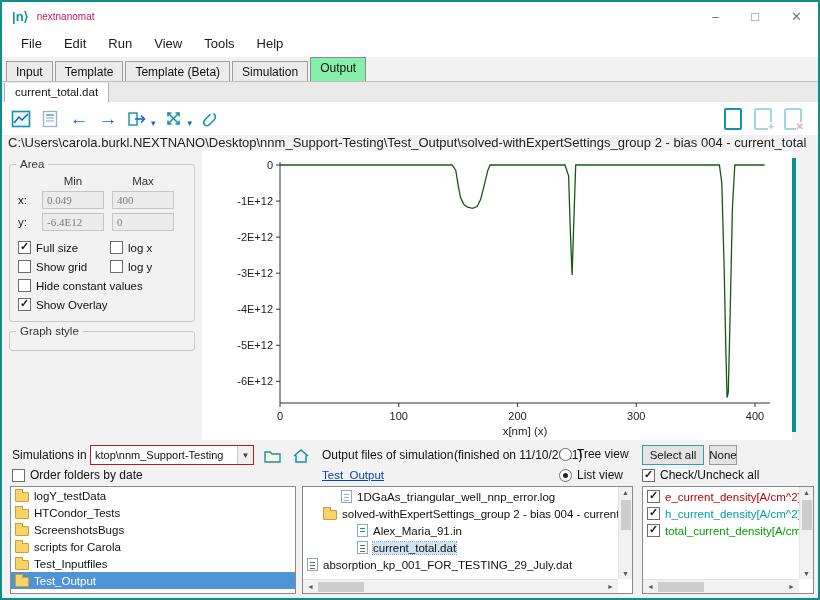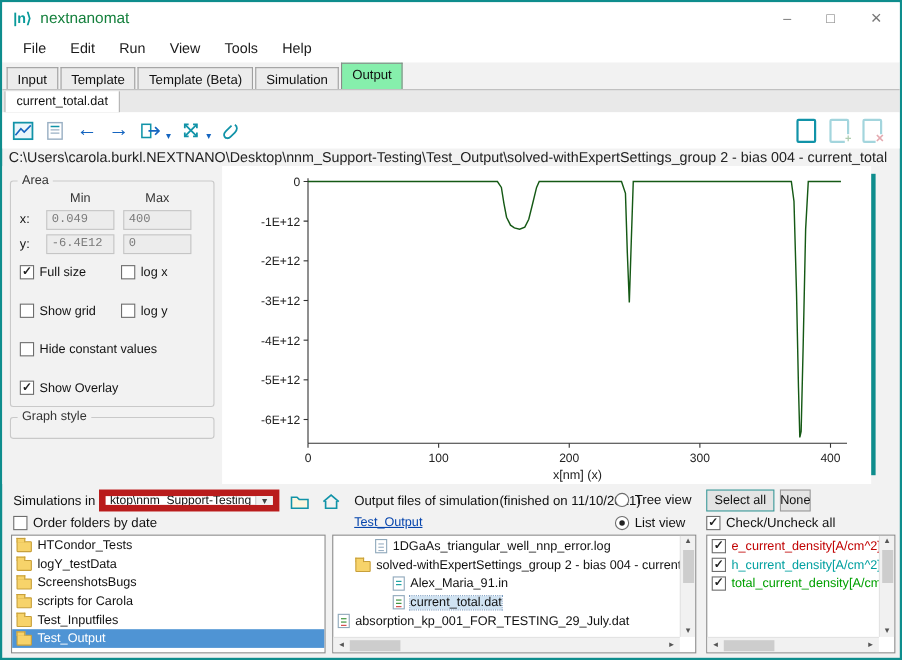--- a/index.html
+++ b/index.html
@@ -2,21 +2,21 @@
 <html><head>
 <meta charset="utf-8">
 <style>
   *{box-sizing:border-box;margin:0;padding:0}
   html,body{background:#fff}
   .window{position:relative;width:820px;height:600px;background:#f2f2f2;border:2px solid #0e8d8d;
     font-family:"Liberation Sans",sans-serif;color:#111;overflow:hidden}
   
   .titlebar{position:absolute;left:0;top:0;right:0;height:28px;background:#fff;display:flex;align-items:center;padding:0 10px;gap:8px}
   .logo{color:#0a9a9a;font-weight:bold;font-size:13px}
-  .title{font-size:14px;color:#15803d}
+  .title{font-size:10px;color:#be185d}
   .wincontrols{margin-left:auto;display:flex;gap:32px;color:#777;font-size:13px;padding-right:6px}
   .wincontrols span{cursor:default}
   
   .menubar{position:absolute;left:0;top:28px;right:0;height:27px;background:#fff;display:flex;align-items:center;padding-left:8px}
   .menu-item{font-size:13px;padding:4px 11px;color:#1a1a1a}
   
   .tabstrip{position:absolute;left:0;top:55px;right:0;height:24px;background:#f2f2f2;display:flex;align-items:flex-end;padding-left:4px}
   .tab{font-size:12px;padding:3px 9px;border:1px solid #9f9f9f;border-bottom:none;background:#ececec;margin-right:2px;height:20px;white-space:nowrap}
   .tab.active{background:#86efac;height:24px;border-color:#8a8a8a}
   .doctabrow{position:absolute;left:0;top:79px;right:0;height:21px;background:#e9e9e9;border-top:1px solid #bdbdbd}
@@ -32,35 +32,35 @@
   .badge{position:absolute;right:-4px;bottom:-4px;font-size:10px;font-weight:bold;color:#2e7d32;background:#fff;line-height:1}
   .badge.x{color:#b23}
   
   .pathline{position:absolute;left:0;top:133px;right:0;height:16px;font-size:13px;color:#222;padding-left:6px;display:flex;gap:16px;white-space:nowrap;overflow:hidden}
   
   .sidepanel{position:absolute;left:0;top:149px;width:200px;height:289px;background:#f2f2f2;padding:4px 7px}
   .groupbox{border:1px solid #c9c9c9;border-radius:3px;position:relative;padding:10px 8px 8px;margin-top:9px}
   .gb-title{position:absolute;top:-7px;left:6px;background:#f2f2f2;font-size:11.5px;padding:0 4px;color:#333}
   .mmgrid{display:grid;grid-template-columns:16px 62px 62px;gap:4px 8px;align-items:center;font-size:11.5px}
   .mmhead{text-align:center;color:#333}
-  .nbox{height:18px;background:#ececec;border:1px solid #c5c5c5;font-size:11px;color:#7a7a7a;width:100%;padding:0 4px;font-family:Liberation Mono, monospace}
-  .chkgrid{display:grid;grid-template-columns:92px auto;margin-top:8px;row-gap:18px}
+  .nbox{height:18px;background:#ececec;border:1px solid #c5c5c5;font-size:11px;color:#7a7a7a;width:100%;padding:0 4px;font-family:Liberation Serif, serif}
+  .chkgrid{display:grid;grid-template-columns:92px auto;margin-top:8px;row-gap:2px}
   .chkrow{display:flex;align-items:center;gap:5px;font-size:11.5px;padding:2px 0;white-space:nowrap}
   .span2{grid-column:1 / span 2}
   .cb{width:13px;height:13px;border:1px solid #6d6d6d;background:#fff;display:inline-flex;align-items:center;justify-content:center;font-size:11px;color:#222;flex:0 0 13px}
   .cb.on::after{content:"✓";font-weight:bold;margin-top:-2px}
   .rb{width:13px;height:13px;border:1px solid #6d6d6d;border-radius:50%;background:#fff;position:relative;flex:0 0 13px}
   .rb.on::after{content:"";position:absolute;inset:3px;border-radius:50%;background:#222}
   
   .chartwrap{position:absolute;left:200px;top:149px;width:590px;height:289px;background:#fff}
   .chartwrap svg{display:block}
   .vsplit{position:absolute;left:790px;top:156px;width:4px;height:274px;background:#0e8d8d}
   
   .abs{position:absolute;font-size:12px}
-  .combo{display:flex;align-items:center;background:#fff;border:6px solid #b91c1c;height:20px;font-size:11px;padding-left:4px;white-space:nowrap;overflow:hidden}
+  .combo{display:flex;align-items:center;background:#fff;border:1px solid #b91c1c;height:20px;font-size:11px;padding-left:4px;white-space:nowrap;overflow:hidden}
   .combo .dd{margin-left:auto;width:16px;height:100%;display:flex;align-items:center;justify-content:center;font-size:8px;color:#444;background:#f0f0f0;border-left:1px solid #c9c9c9}
   .btn{display:flex;align-items:center;justify-content:center;background:#e4e4e4;border:1px solid #9a9a9a;height:20px;font-size:11.5px}
   .btn.primary{border-color:#3c9b9b}
   .ctl{display:flex;align-items:center;gap:5px;white-space:nowrap}
   .link{color:#0645ad;text-decoration:underline;font-size:11.5px}
   
   .panel{position:absolute;top:484px;height:108px;background:#fff;border:1px solid #8a8a8a;overflow:hidden;font-size:11.5px}
   .panel.left{left:8px;width:286px}
   .panel.mid{left:300px;width:331px}
   .panel.right{left:640px;width:172px}
@@ -303,25 +303,25 @@
       <span>List view</span>
     </span>
   <span class="abs ctl" style="left:640px;top:466px">
       <span class="cb on"></span>
       <span>Check/Uncheck all</span>
     </span>
 
   <div class="panel left">
     <div class="lrow">
         <span class="folder"></span>
+        <span>logY_testData</span>
+      </div>
+    <div class="lrow">
+        <span class="folder"></span>
         <span>HTCondor_Tests</span>
-      </div>
-    <div class="lrow">
-        <span class="folder"></span>
-        <span>logY_testData</span>
       </div>
     <div class="lrow">
         <span class="folder"></span>
         <span>ScreenshotsBugs</span>
       </div>
     <div class="lrow">
         <span class="folder"></span>
         <span>scripts for Carola</span>
       </div>
     <div class="lrow">

